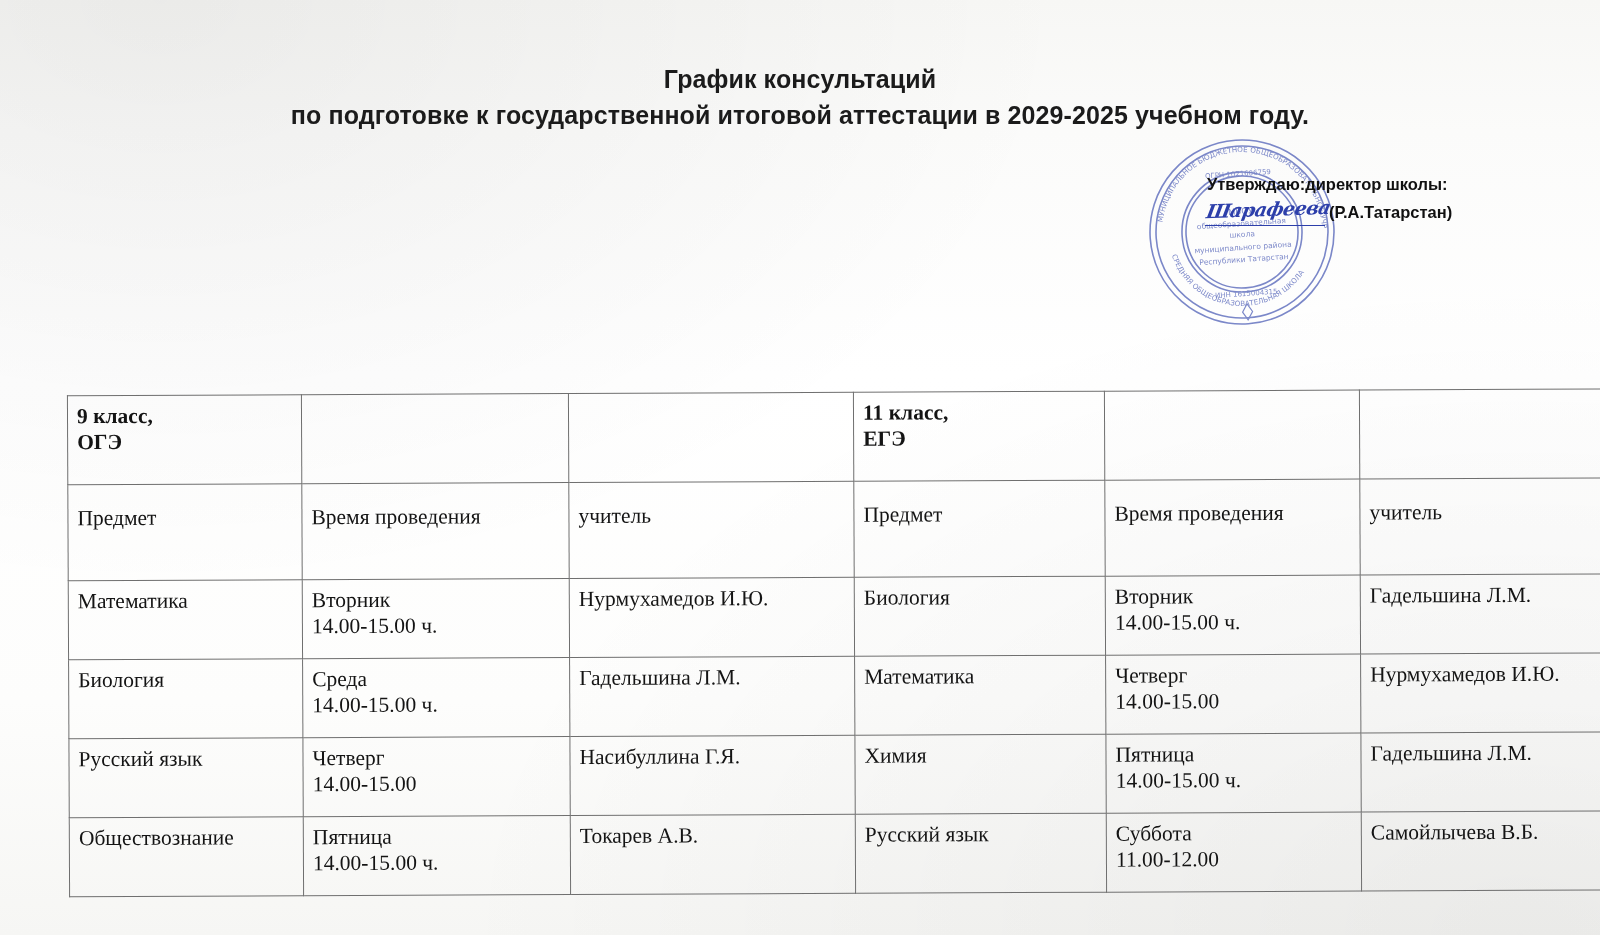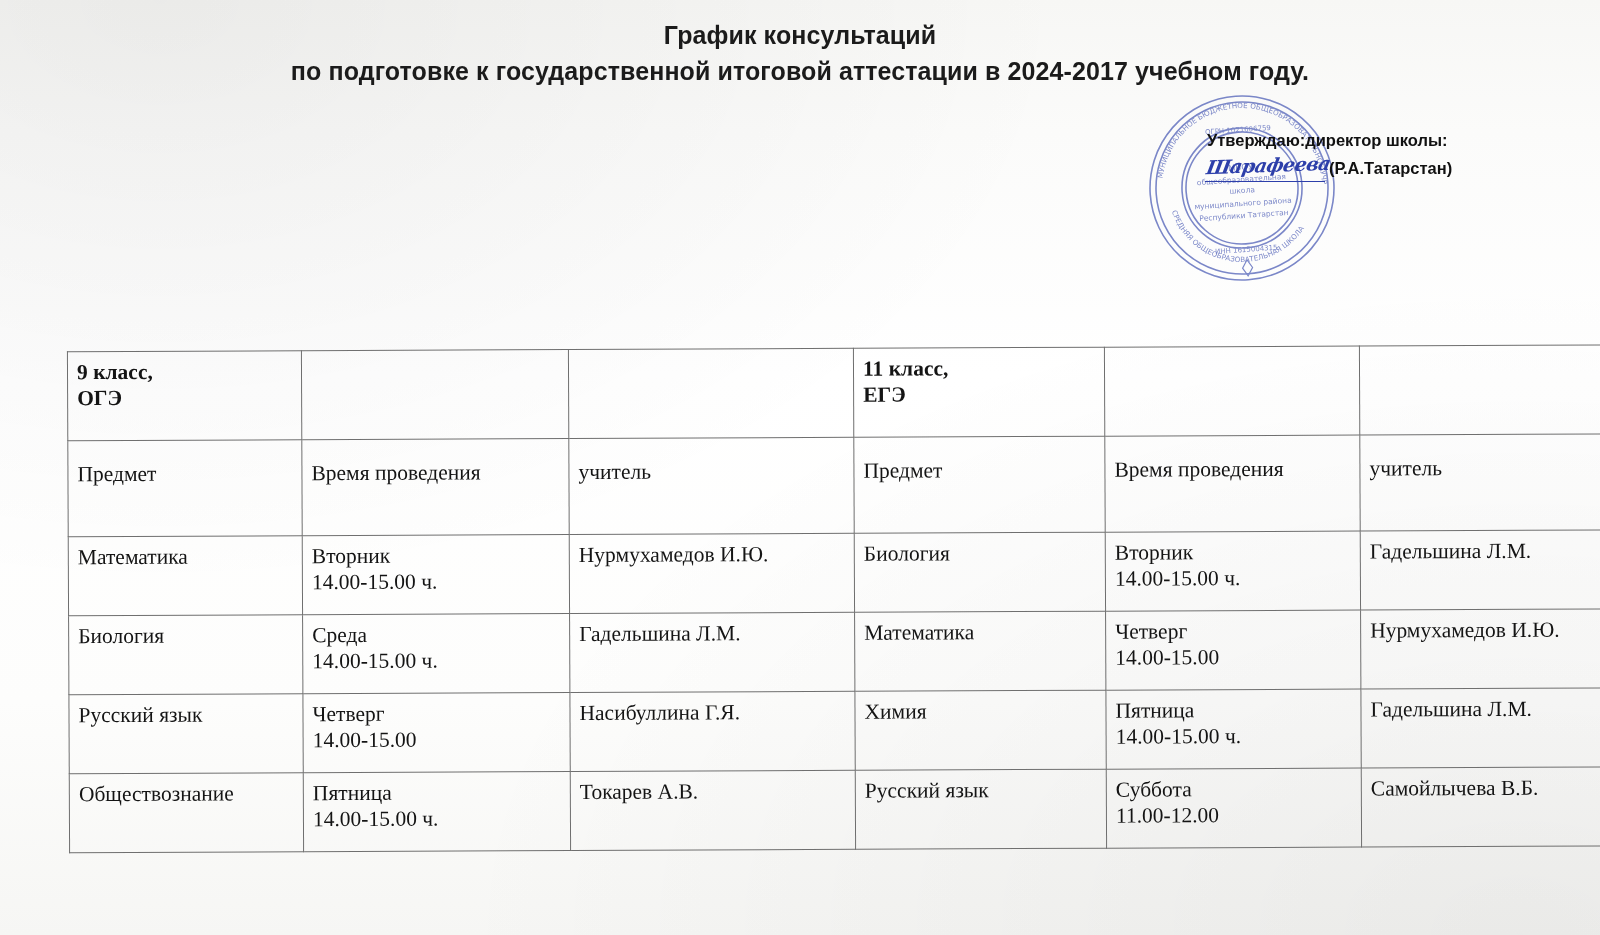--- a/index.html
+++ b/index.html
@@ -28,20 +28,21 @@
     inset:0;
     background:
       radial-gradient(ellipse at 10% 0%, rgba(0,0,0,0.05), rgba(0,0,0,0) 45%),
       radial-gradient(ellipse at 95% 100%, rgba(0,0,0,0.05), rgba(0,0,0,0) 50%);
     pointer-events:none;
   }
 
   .sheet {
     position: absolute;
     inset: 0;
+    margin-top: 44px;
   }
 
   
   .title-block {
     position: absolute;
     top: 18px;
     left: 0;
     width: 1600px;
     text-align: center;
     font-family: "Liberation Sans", sans-serif;
@@ -156,21 +157,21 @@
 </style>
 </head>
 <body>
 
 <div class="paper"></div>
 
 <div class="sheet">
 
   <div class="title-block">
     <div>График консультаций</div>
-    <div class="title-line2">по подготовке к государственной итоговой аттестации в 2024-2017 учебном году.</div>
+    <div class="title-line2">по подготовке к государственной итоговой аттестации в 2029-2025 учебном году.</div>
   </div>
 
   <div class="stamp">
     <svg width="192" height="192" viewBox="0 0 192 192" xmlns="http://www.w3.org/2000/svg">
       <g fill="none" stroke="#4a5bb5" stroke-width="1.6">
         <circle cx="96" cy="96" r="92"></circle>
         <circle cx="96" cy="96" r="86"></circle>
         <circle cx="96" cy="96" r="60"></circle>
         <circle cx="96" cy="96" r="56"></circle>
       </g>

